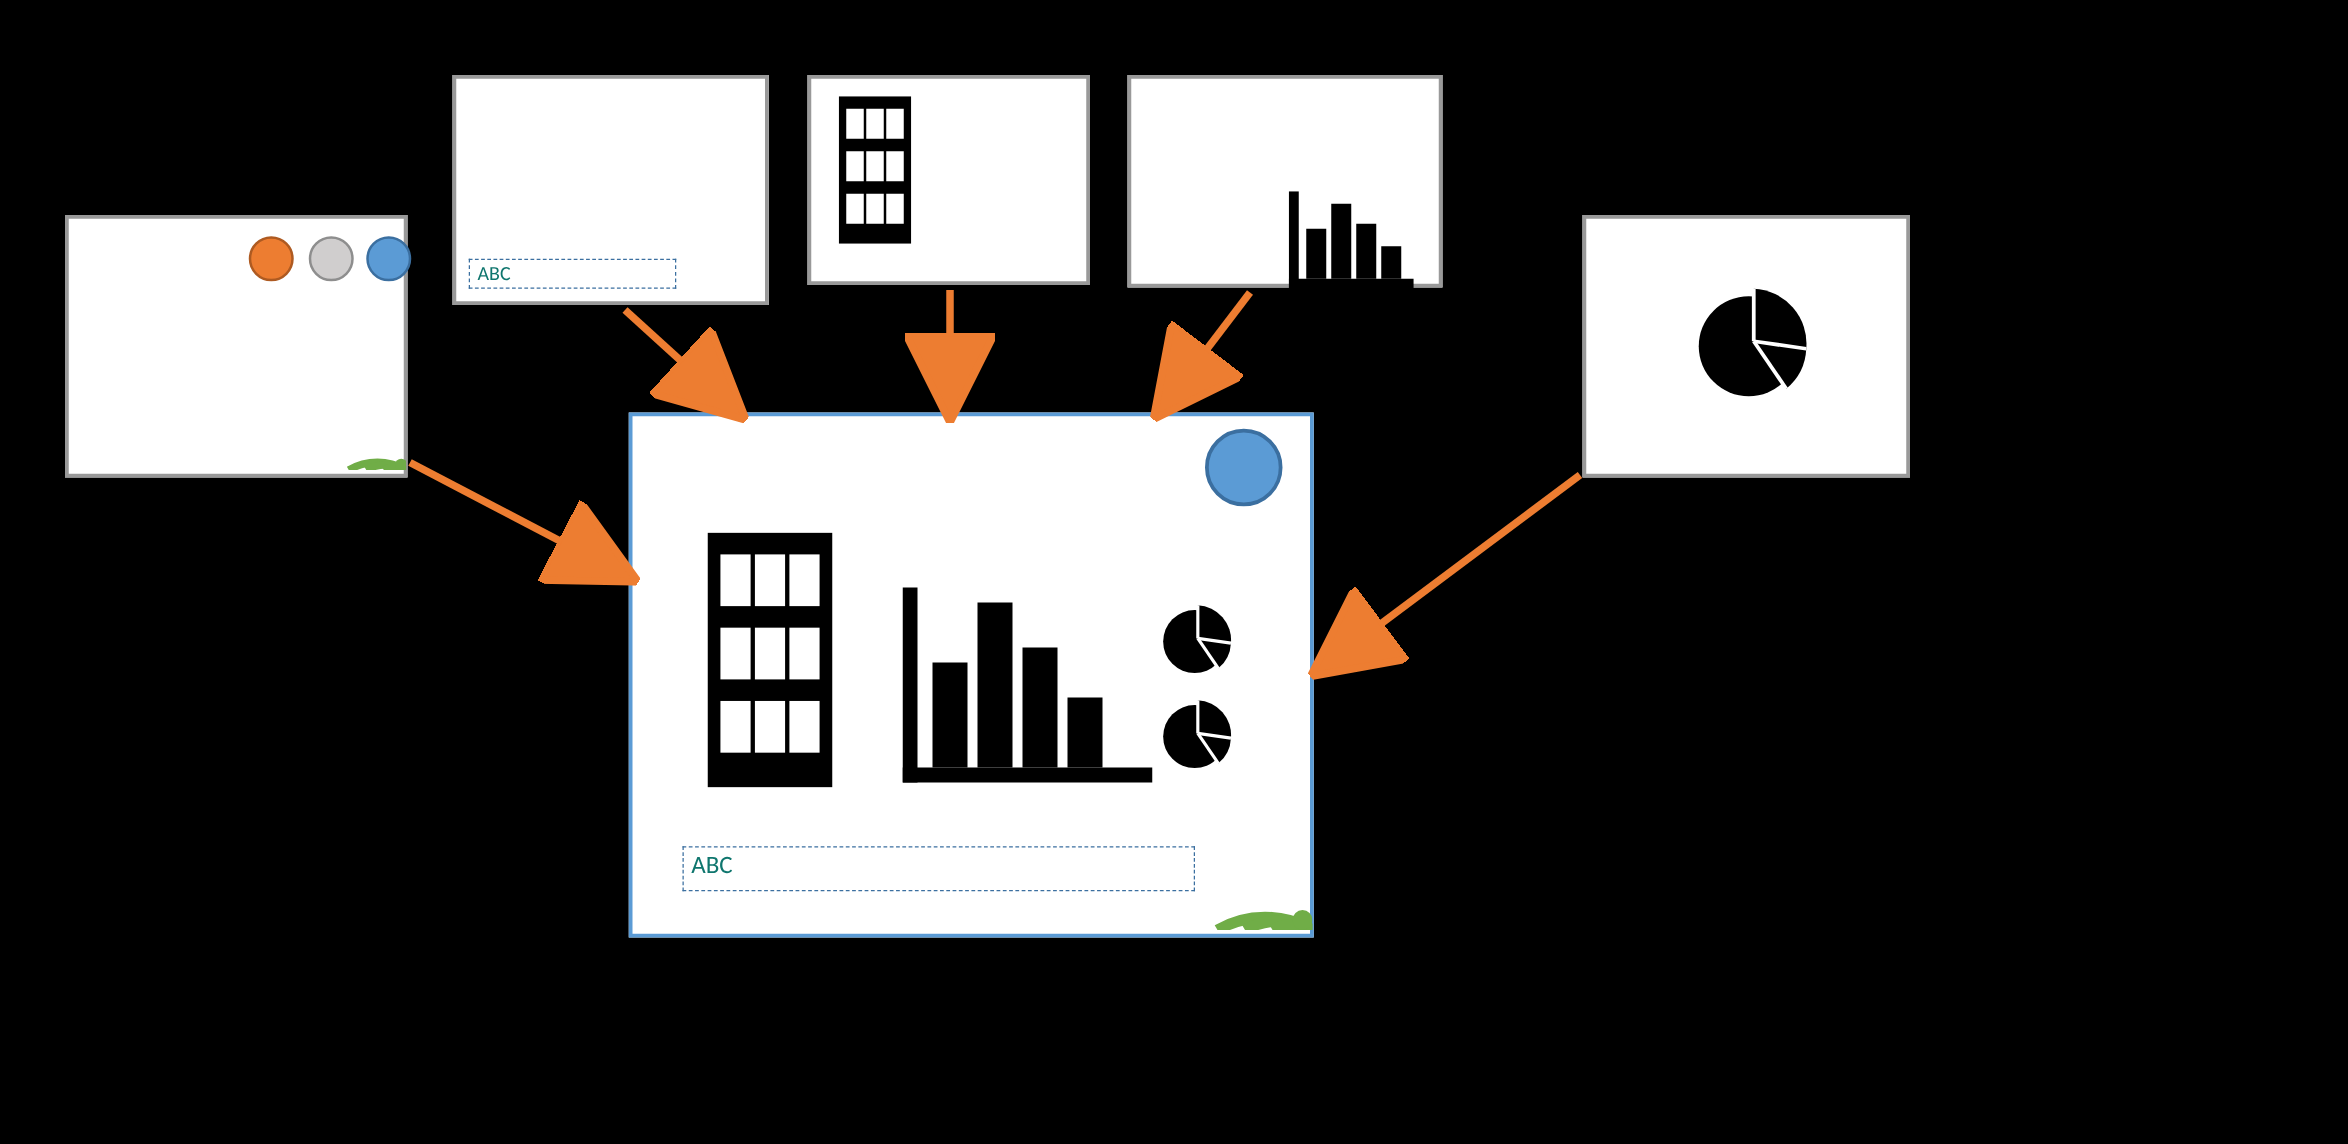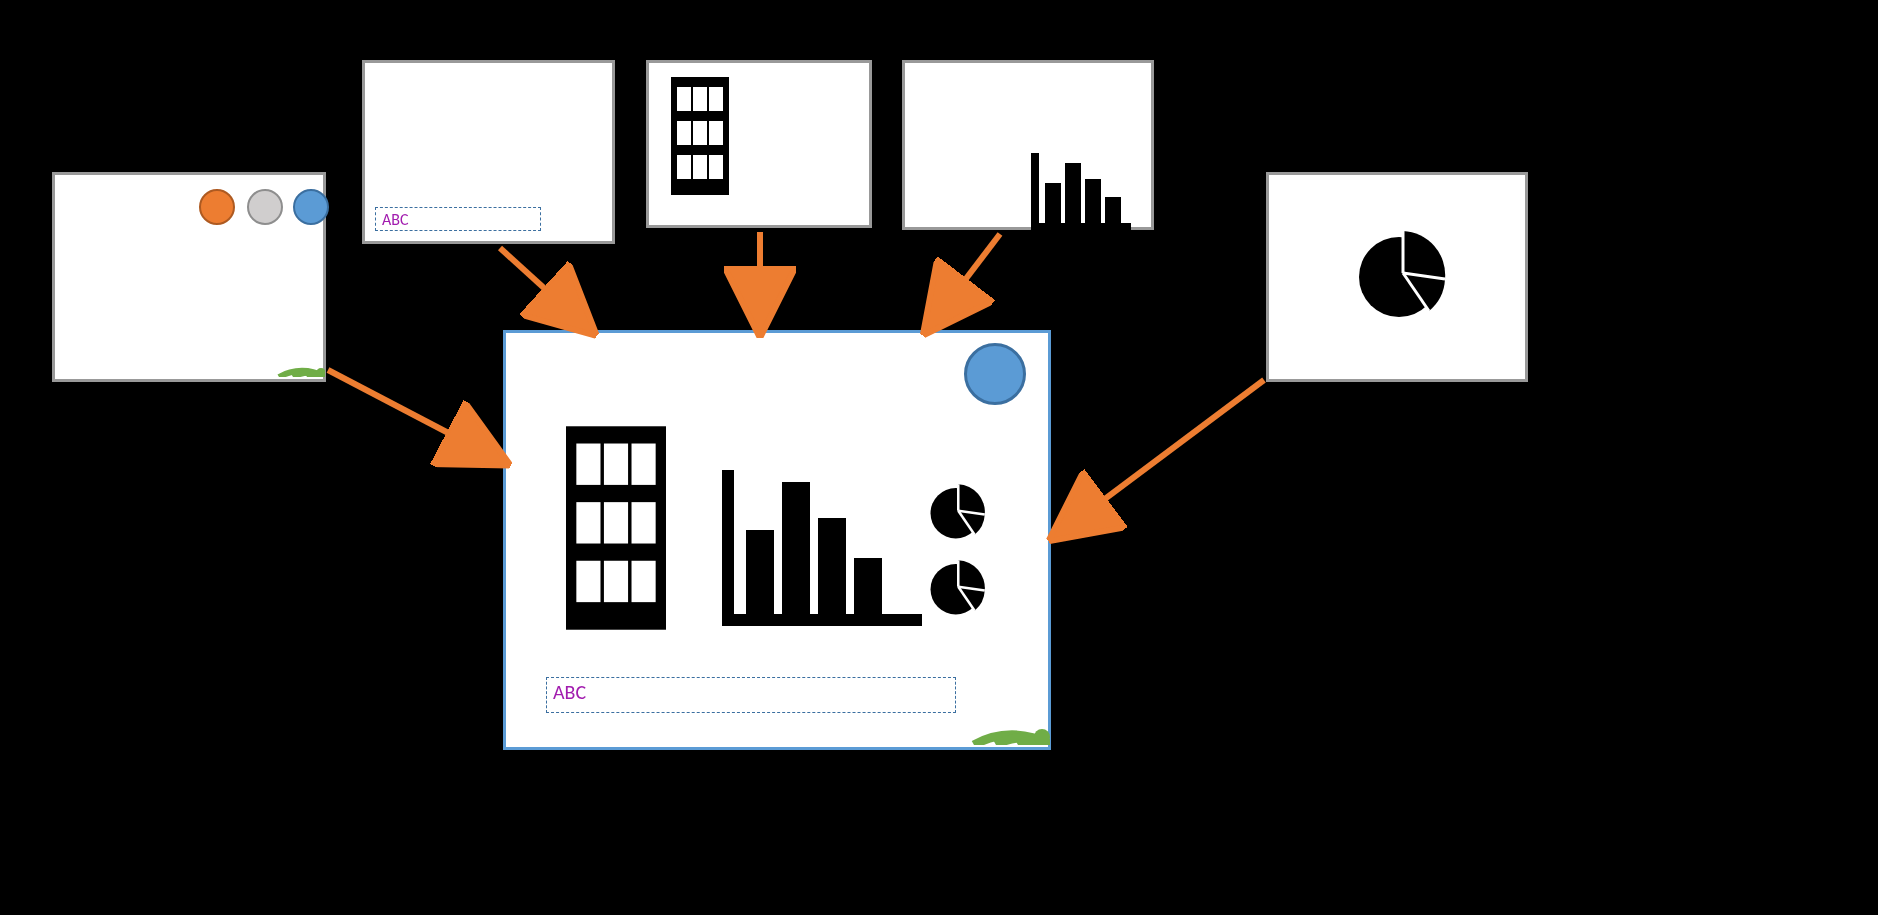--- a/index.html
+++ b/index.html
@@ -39,21 +39,21 @@
     .c-orange { width: 36px; height: 36px; background: #ed7d31; border: 2px solid #ae5a21; top: 14px; left: 144px; }
     .c-grey   { width: 36px; height: 36px; background: #d0cece; border: 2px solid #8e8e8e; top: 14px; left: 192px; }
     .c-blue   { width: 36px; height: 36px; background: #5b9bd5; border: 2px solid #3b6fa0; top: 14px; left: 238px; }
 
     
     .abc-input {
       position: absolute;
       border: 1px dashed #3b6fa0;
       font-size: 16px;
       padding: 2px 6px;
-      color: #a21caf;
+      color: #0f766e;
     }
     .card2 .abc-input { left: 10px; bottom: 10px; width: 166px; height: 24px; }
 
     
     .building-icon-small { position: absolute; left: 22px; top: 14px; }
     .building-icon-big { position: absolute; left: 60px; top: 90px; }
 
     
     .barchart-icon-small { position: absolute; left: 126px; top: 90px; }
     .barchart-icon-big { position: absolute; left: 216px; top: 130px; }

